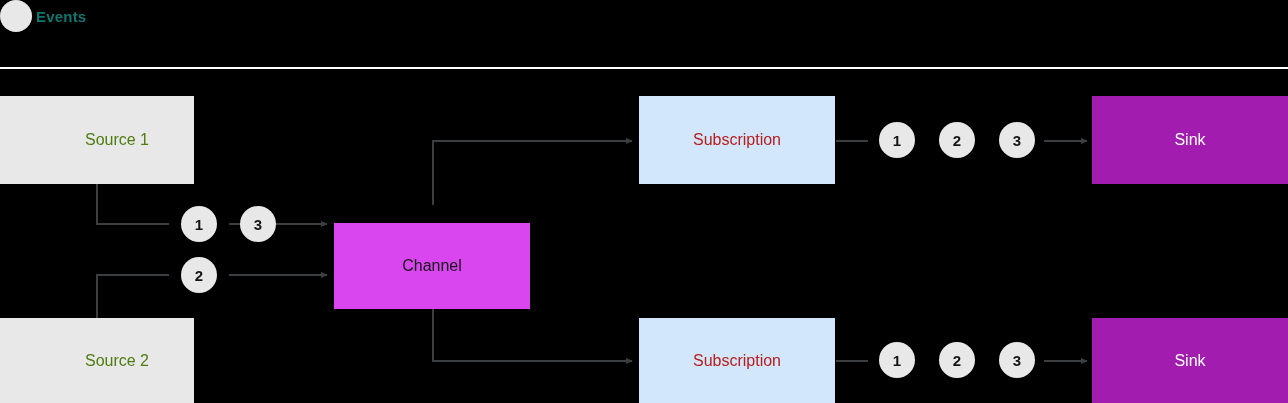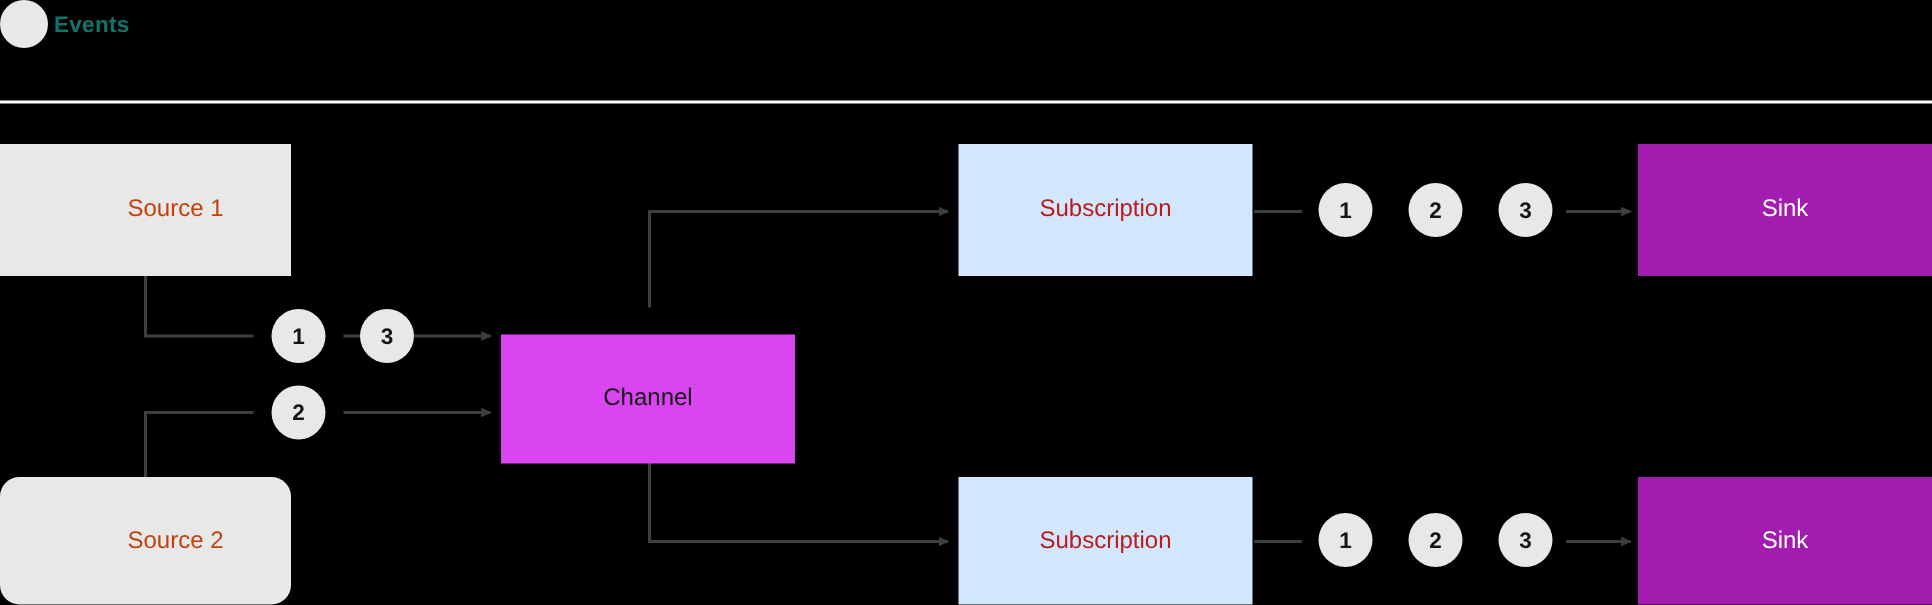--- a/index.html
+++ b/index.html
@@ -56,21 +56,21 @@
   .node {
     position: absolute;
     box-sizing: border-box;
     display: flex;
     align-items: center;
     justify-content: center;
     font-size: 16px;
   }
   .node.source {
     background: #e8e8e8;
-    color: #c2410c;
+    color: #4d7c0f;
     padding-left: 40px;
   }
   .node.channel {
     background: #d946ef;
     color: #151515;
     margin-top: 16px;
   }
   .node.subscription {
     background: #d2e7fc;
     color: #b91c1c;
@@ -138,21 +138,21 @@
 
     <path d="M836,361 L868,361"></path>
     <path d="M1044,361 L1087,361" marker-end="url(#arrow)"></path>
   </g>
 </svg>
 
 <div class="node source" style="left:0px; top:96px; width:194px; height:88px;">
   <span>Source 1</span>
 </div>
 
-<div class="node source" style="left:0px; top:318px; width:194px; height:85px;border-radius:13px;">
+<div class="node source" style="left:0px; top:318px; width:194px; height:85px;">
   <span>Source 2</span>
 </div>
 
 <div class="node channel" style="left:334px; top:207px; width:196px; height:86px;">
   <span>Channel</span>
 </div>
 
 <div class="node subscription" style="left:639px; top:96px; width:196px; height:88px;">
   <span>Subscription</span>
 </div>

